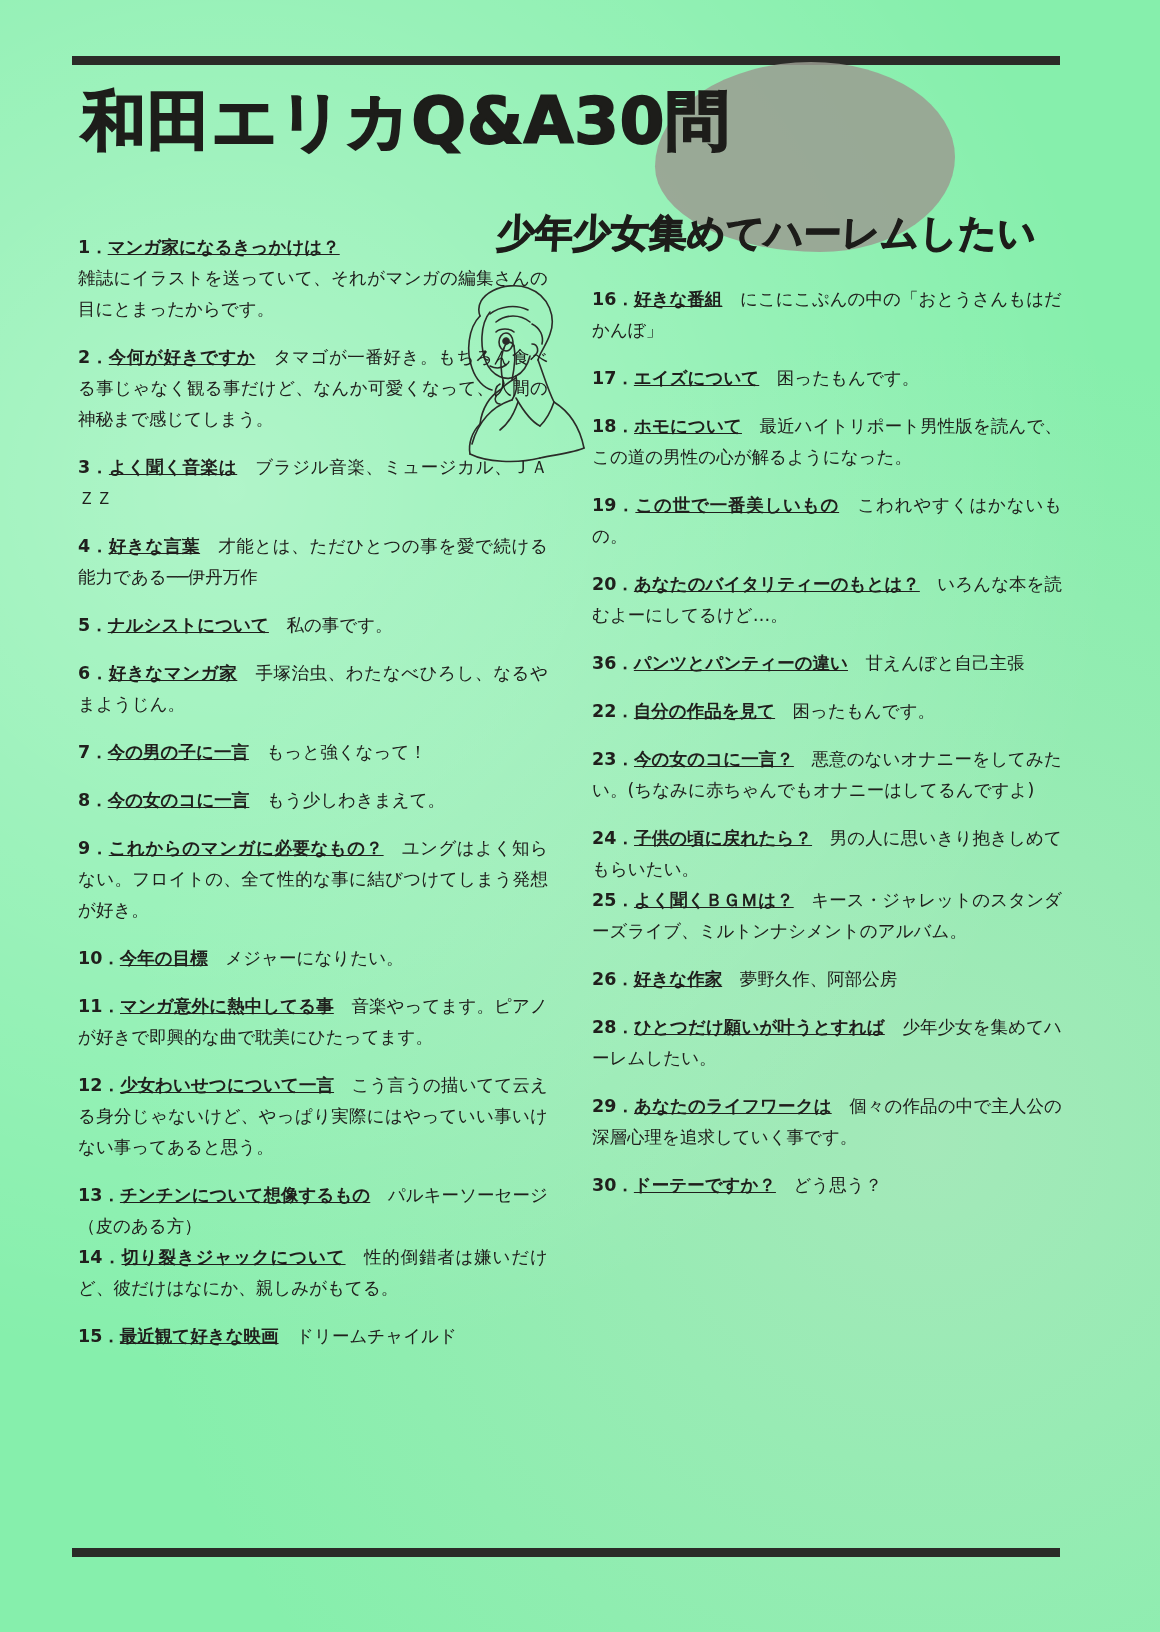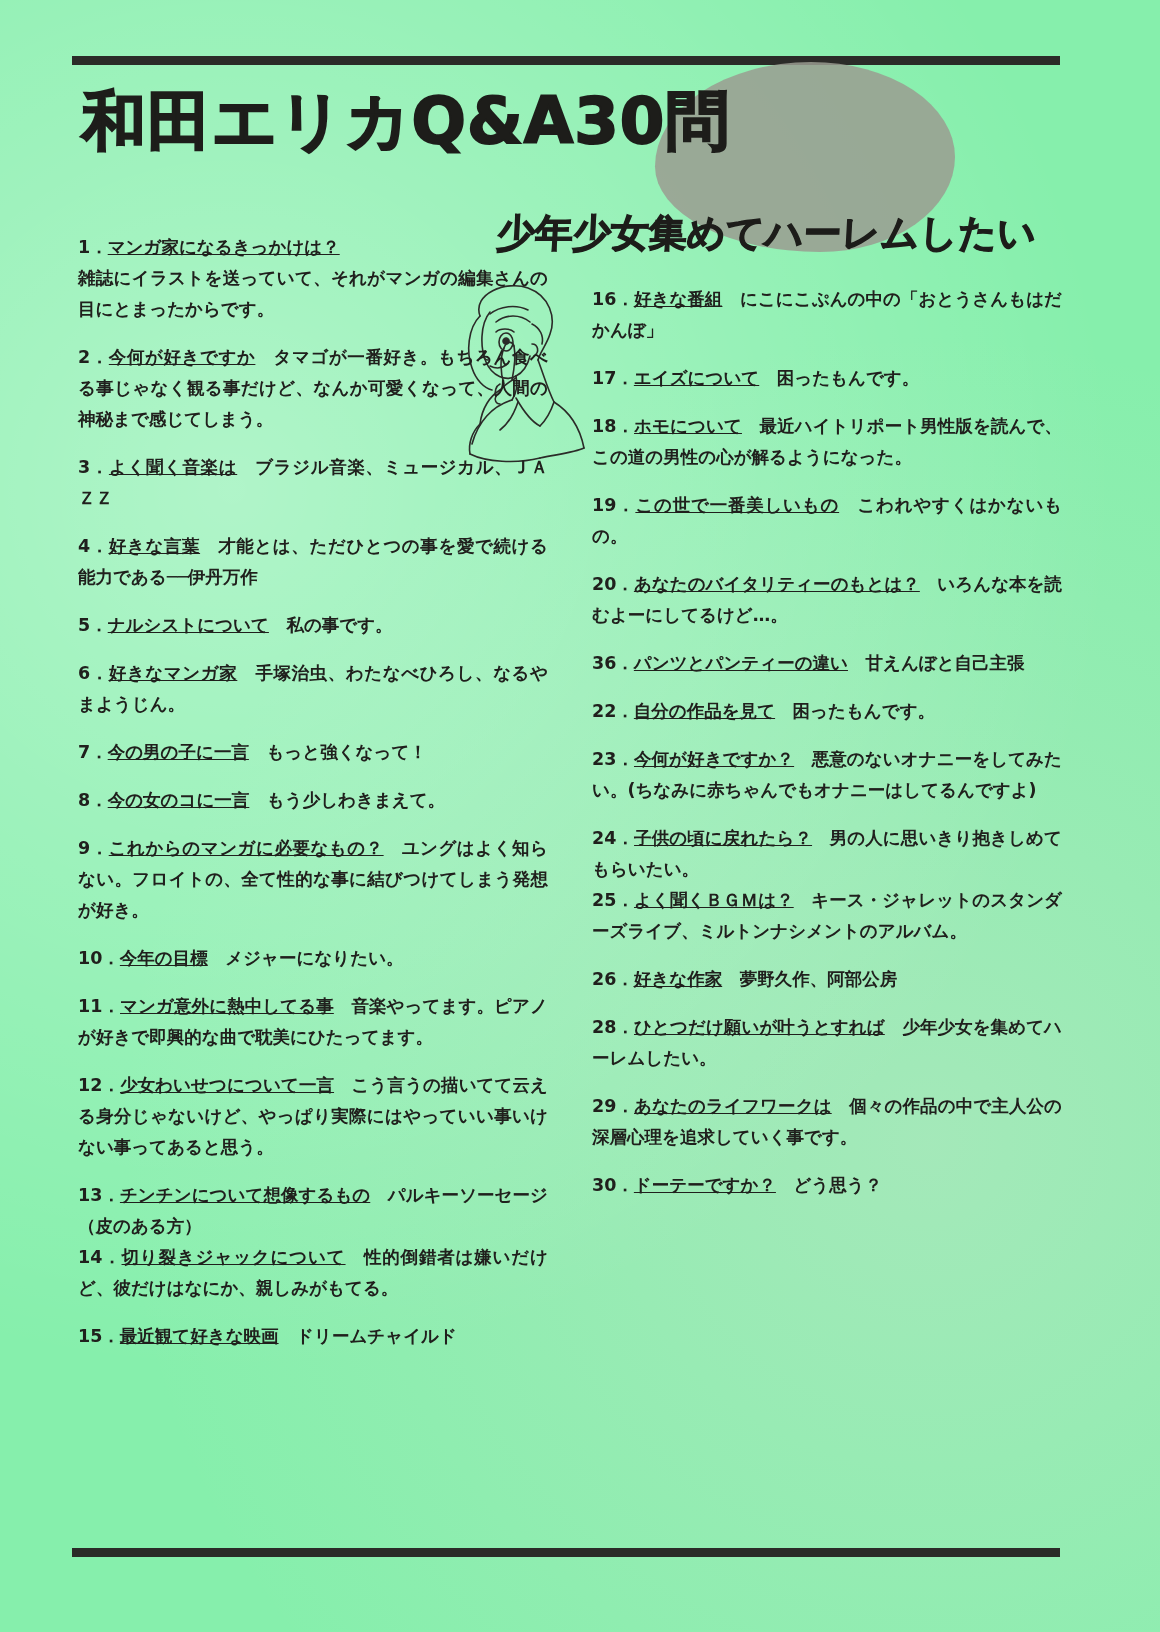--- a/index.html
+++ b/index.html
@@ -105,21 +105,21 @@
     margin-bottom: 0px;
   }
   .qa .num {
     font-weight: bold;
   }
   .qa .q {
     font-weight: bold;
     text-decoration: underline;
   }
   .qa .a {
-    font-weight: bold;
+    font-weight: normal;
   }
   .illus {
     position: absolute;
     left: 420px;
     top: 272px;
     width: 190px;
     height: 235px;
   }
   .illus svg { display: block; }
 </style>
@@ -203,21 +203,21 @@
   </div>
 
   <div class="col col-right">
     <div class="qa"><span class="num">16．</span><span class="q">好きな番組</span>　<span class="a">にこにこぷんの中の「おとうさんもはだかんぼ」</span></div>
     <div class="qa"><span class="num">17．</span><span class="q">エイズについて</span>　<span class="a">困ったもんです。</span></div>
     <div class="qa"><span class="num">18．</span><span class="q">ホモについて</span>　<span class="a">最近ハイトリポート男性版を読んで、この道の男性の心が解るようになった。</span></div>
     <div class="qa"><span class="num">19．</span><span class="q">この世で一番美しいもの</span>　<span class="a">こわれやすくはかないもの。</span></div>
     <div class="qa"><span class="num">20．</span><span class="q">あなたのバイタリティーのもとは？</span>　<span class="a">いろんな本を読むよーにしてるけど…。</span></div>
     <div class="qa"><span class="num">36．</span><span class="q">パンツとパンティーの違い</span>　<span class="a">甘えんぼと自己主張</span></div>
     <div class="qa"><span class="num">22．</span><span class="q">自分の作品を見て</span>　<span class="a">困ったもんです。</span></div>
-    <div class="qa"><span class="num">23．</span><span class="q">今何が好きですか？</span>　<span class="a">悪意のないオナニーをしてみたい。(ちなみに赤ちゃんでもオナニーはしてるんですよ)</span></div>
+    <div class="qa"><span class="num">23．</span><span class="q">今の女のコに一言？</span>　<span class="a">悪意のないオナニーをしてみたい。(ちなみに赤ちゃんでもオナニーはしてるんですよ)</span></div>
     <div class="qa tight"><span class="num">24．</span><span class="q">子供の頃に戻れたら？</span>　<span class="a">男の人に思いきり抱きしめてもらいたい。</span></div>
     <div class="qa"><span class="num">25．</span><span class="q">よく聞くＢＧＭは？</span>　<span class="a">キース・ジャレットのスタンダーズライブ、ミルトンナシメントのアルバム。</span></div>
     <div class="qa"><span class="num">26．</span><span class="q">好きな作家</span>　<span class="a">夢野久作、阿部公房</span></div>
     <div class="qa"><span class="num">28．</span><span class="q">ひとつだけ願いが叶うとすれば</span>　<span class="a">少年少女を集めてハーレムしたい。</span></div>
     <div class="qa"><span class="num">29．</span><span class="q">あなたのライフワークは</span>　<span class="a">個々の作品の中で主人公の深層心理を追求していく事です。</span></div>
     <div class="qa"><span class="num">30．</span><span class="q">ドーテーですか？</span>　<span class="a">どう思う？</span></div>
   </div>
 </div>
 
 </body></html>

